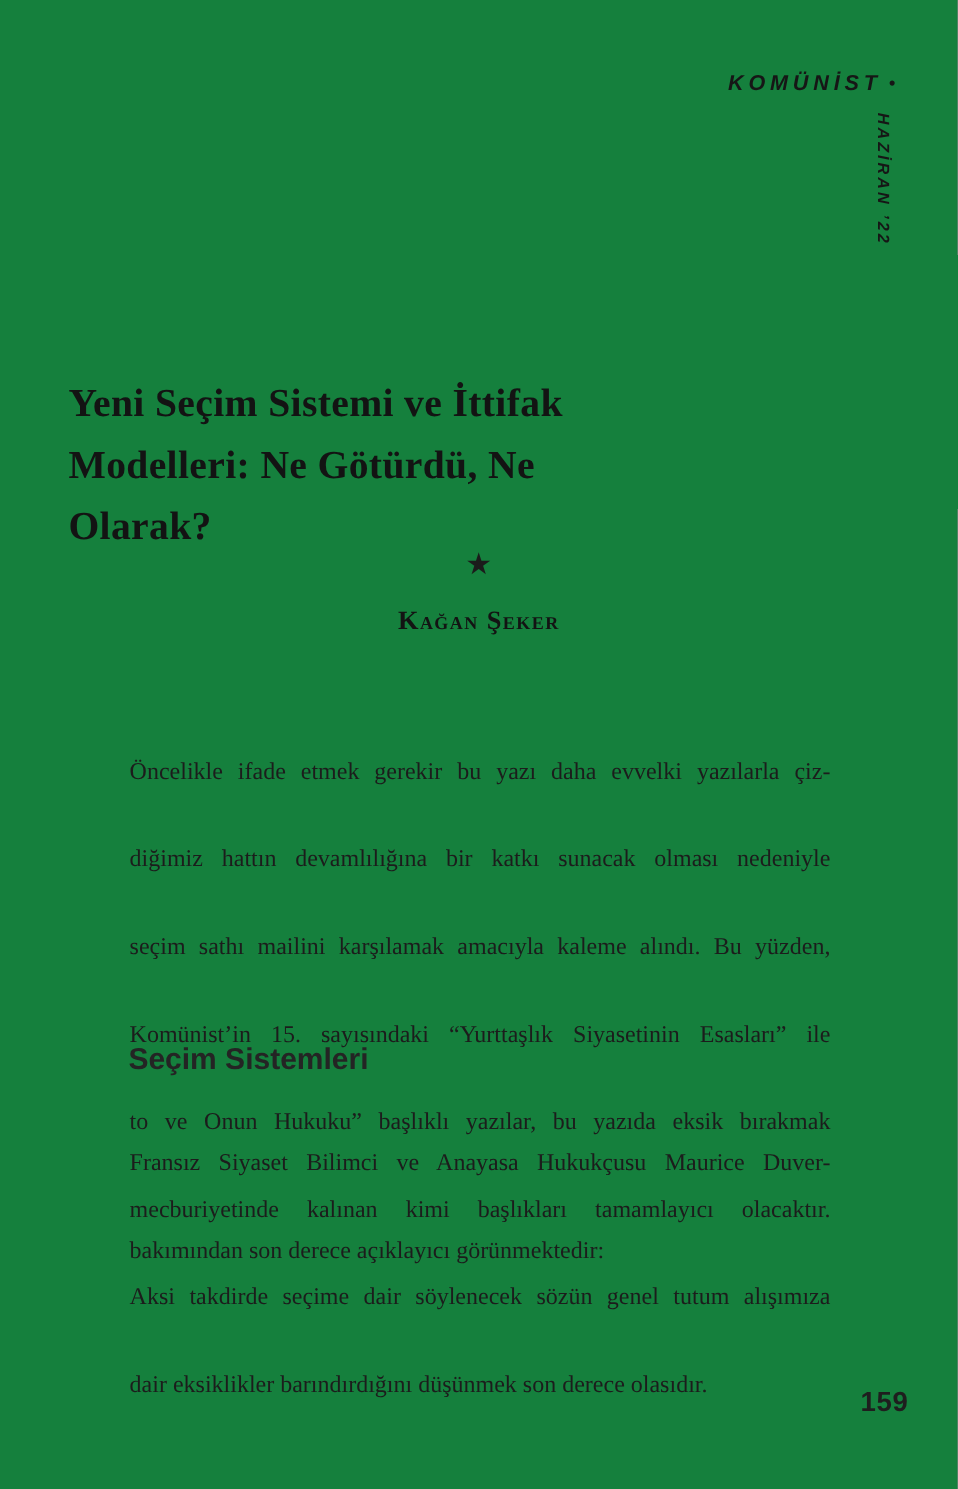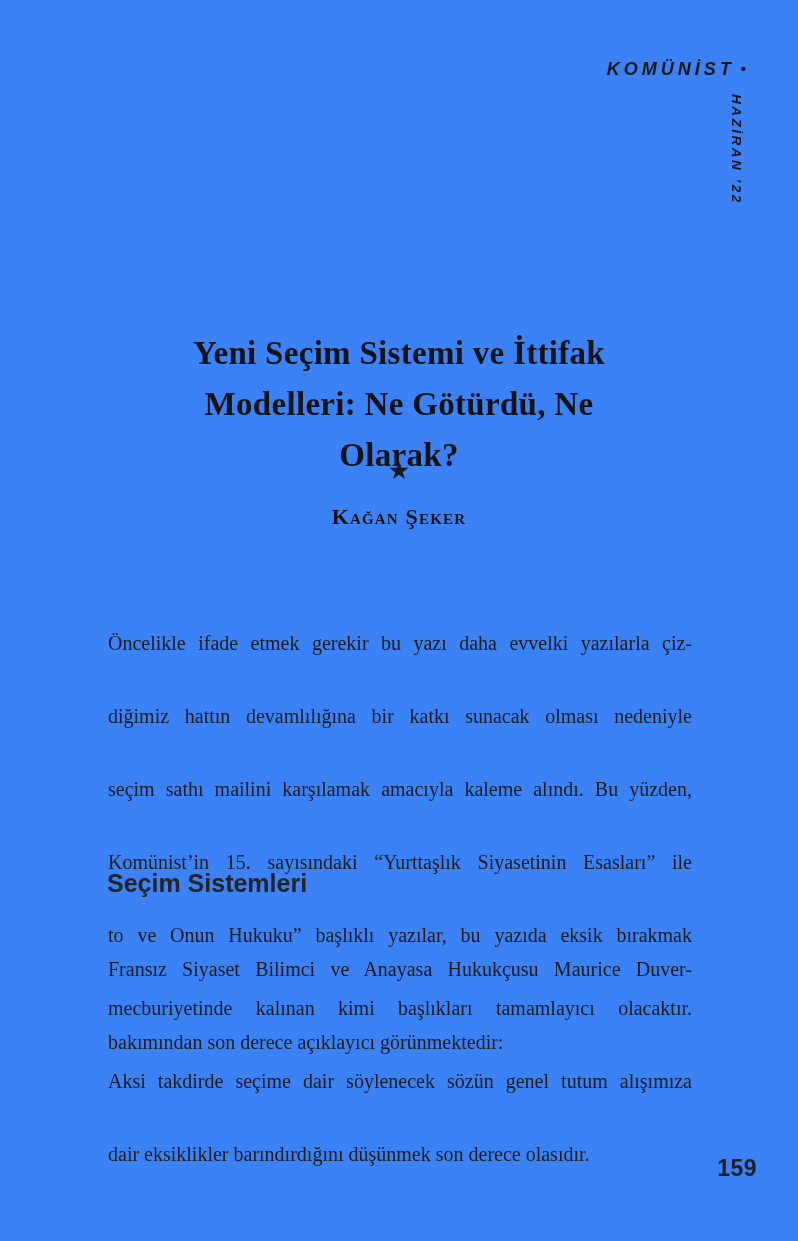--- a/index.html
+++ b/index.html
@@ -1,21 +1,21 @@
 <!DOCTYPE html>
 <html><head>
 <meta charset="utf-8">
 <style>
   html, body { margin: 0; padding: 0; background: #888; }
   .page {
     position: relative;
     width: 798px;
     height: 1241px;
     margin: 0 auto;
-    background: #3b82f6;
+    background: #15803d;
     font-family: "Liberation Serif", "DejaVu Serif", serif;
     color: #1b1b1b;
     overflow: hidden;
   }
 
   
   .masthead {
     position: absolute;
     top: 59px;
     right: 52px;
@@ -49,22 +49,21 @@
     color: #161616;
     white-space: nowrap;
   }
 
   
   .title {
     position: absolute;
     top: 312px;
     left: 57px;
     right: 57px;
-    margin: 16px;
-    text-align: center;
+    margin: 0;
     font-size: 33px;
     font-weight: bold;
     line-height: 51px;
     letter-spacing: 0.3px;
     color: #131313;
   }
 
   .star {
     position: absolute;
     top: 456px;

